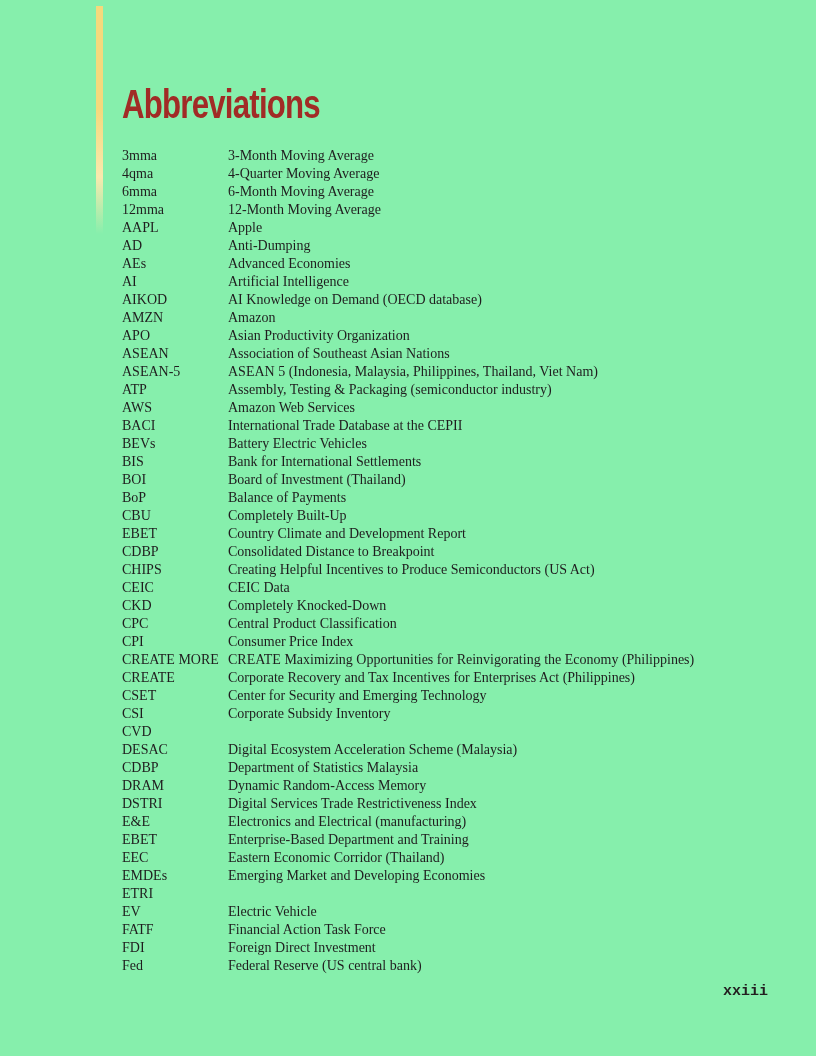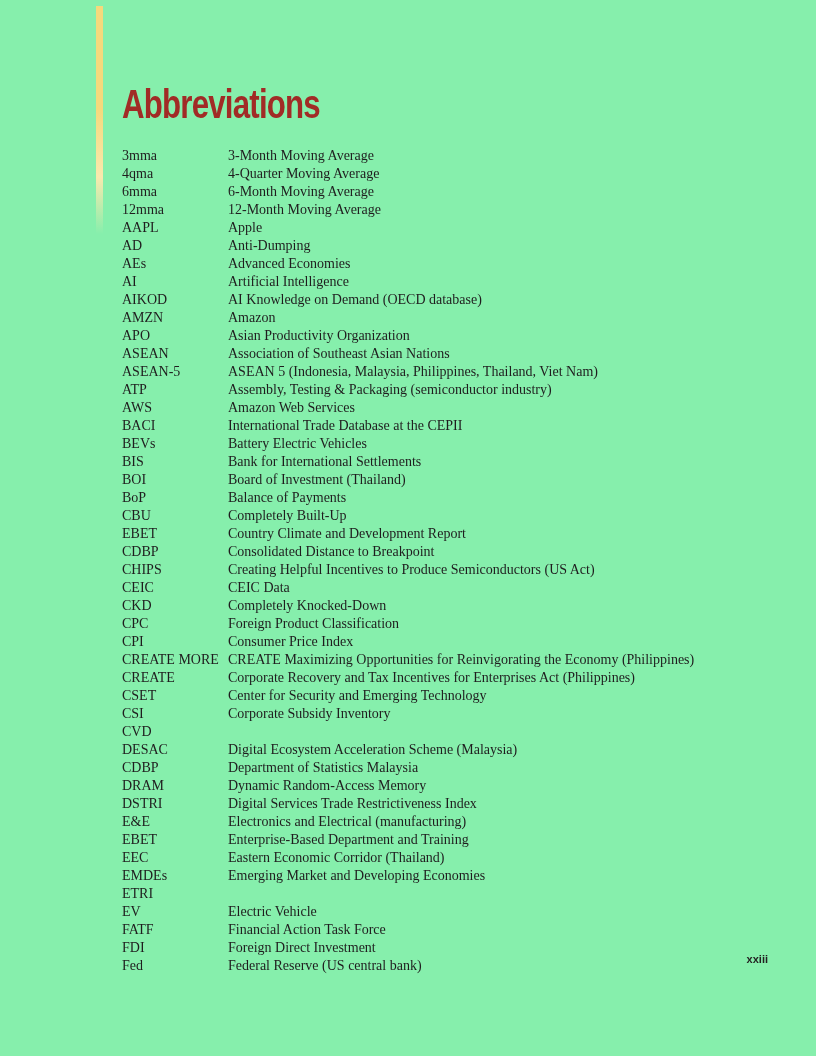--- a/index.html
+++ b/index.html
@@ -55,23 +55,23 @@
     flex: 0 0 106px;
     white-space: nowrap;
   }
   .abbr-row .definition {
     flex: 1 1 auto;
     white-space: nowrap;
   }
   .folio {
     position: absolute;
     right: 48px;
-    top: 953px;
-    font-family: Liberation Sans, sans-serif;
-    font-size: 11px;
+    top: 983px;
+    font-family: Liberation Mono, monospace;
+    font-size: 15px;
     font-weight: bold;
     color: #231F20;
   }
 </style>
 </head>
 <body>
 
 <div class="page">
   <div class="accent-stripe"></div>
 
@@ -203,21 +203,21 @@
       <span class="definition">CEIC Data</span>
     </div>
 
     <div class="abbr-row">
       <span class="term">CKD</span>
       <span class="definition">Completely Knocked-Down</span>
     </div>
 
     <div class="abbr-row">
       <span class="term">CPC</span>
-      <span class="definition">Foreign Product Classification</span>
+      <span class="definition">Central Product Classification</span>
     </div>
 
     <div class="abbr-row">
       <span class="term">CPI</span>
       <span class="definition">Consumer Price Index</span>
     </div>
 
     <div class="abbr-row">
       <span class="term">CREATE MORE</span>
       <span class="definition">CREATE Maximizing Opportunities for Reinvigorating the Economy (Philippines)</span>

